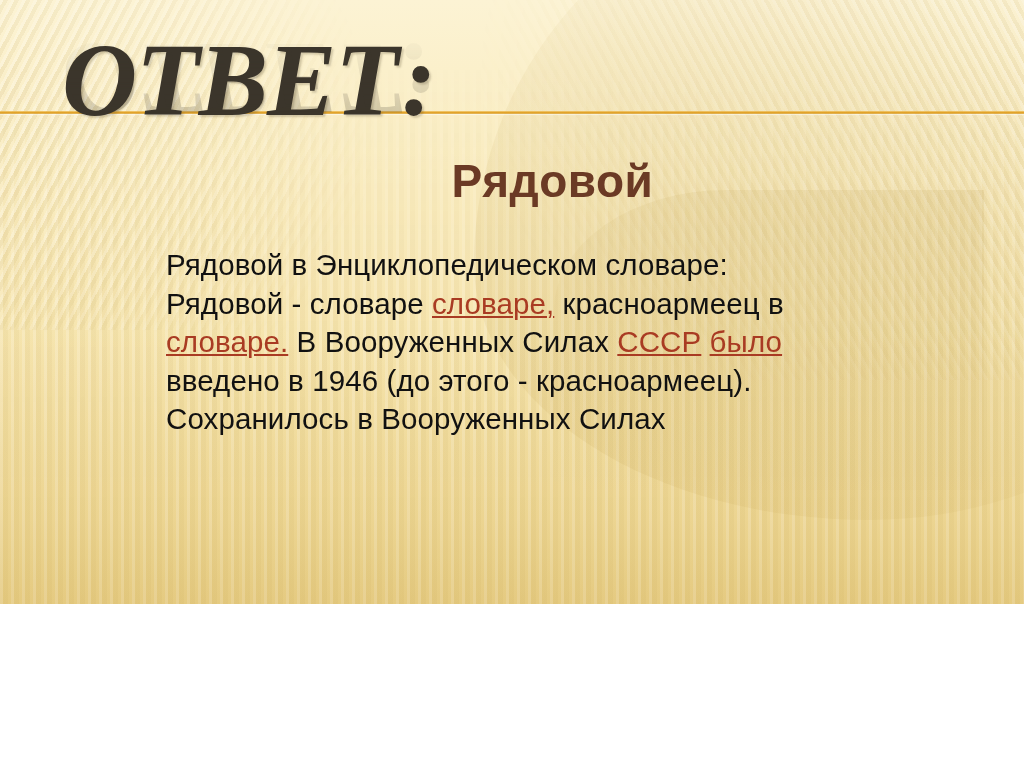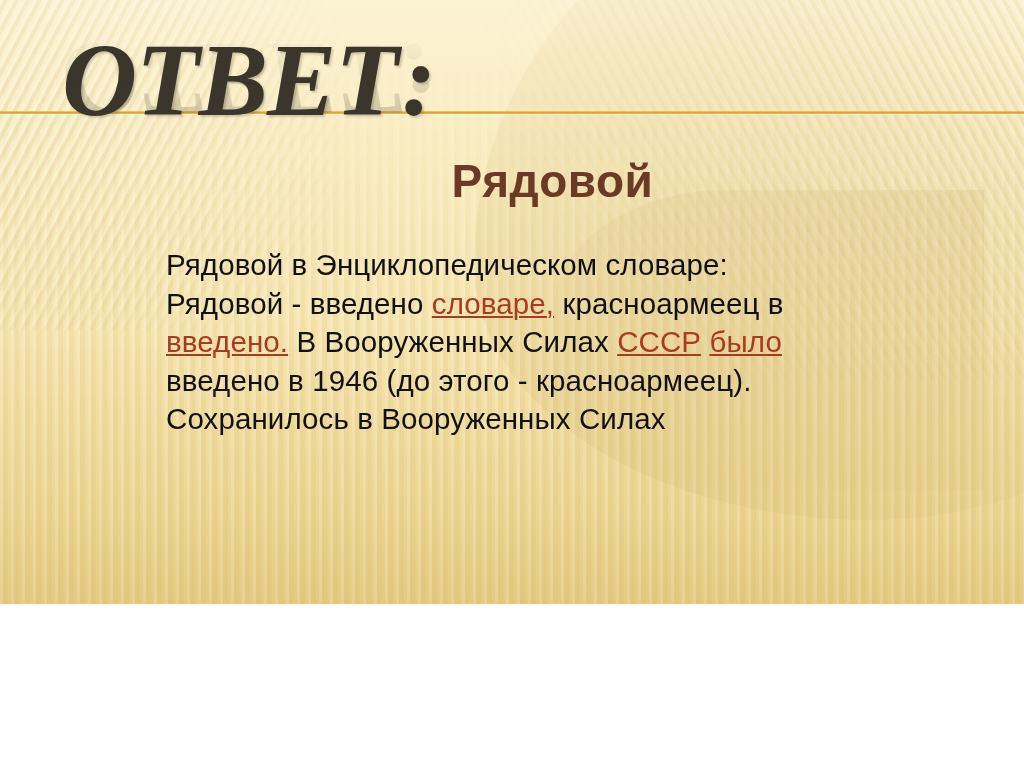--- a/index.html
+++ b/index.html
@@ -241,22 +241,22 @@
 
   <div class="title-wrap">
     <div class="title">ОТВЕТ:</div>
     <div class="title-reflection" aria-hidden="true">ОТВЕТ:</div>
   </div>
 
   <div class="subtitle">Рядовой</div>
 
   <div class="body-text">
       <span class="ln"><span>Рядовой в Энциклопедическом словаре:</span></span>
-      <span class="ln"><span>Рядовой - введено </span><span class="lnk">словаре,</span><span> красноармеец в</span></span>
-      <span class="ln"><span class="lnk">введено.</span><span> В Вооруженных Силах </span><span class="lnk">СССР</span><span> </span><span class="lnk">было</span></span>
+      <span class="ln"><span>Рядовой - словаре </span><span class="lnk">словаре,</span><span> красноармеец в</span></span>
+      <span class="ln"><span class="lnk">словаре.</span><span> В Вооруженных Силах </span><span class="lnk">СССР</span><span> </span><span class="lnk">было</span></span>
       <span class="ln"><span>введено в 1946 (до этого - красноармеец).</span></span>
       <span class="ln"><span>Сохранилось в Вооруженных Силах</span></span>
     </div>
 
   <div class="home-btn" title="Home">
     <span>
       <svg width="26" height="26" viewBox="0 0 26 26">
         <polygon points="13,4 24,13.5 21.5,13.5 21.5,22.5 4.5,22.5 4.5,13.5 2,13.5" fill="#9C947C" stroke="#7E765F" stroke-width="0.8" stroke-linejoin="round"></polygon>
         <rect x="6" y="13.5" width="14" height="9" fill="#BDB49A" stroke="#8C8469" stroke-width="0.7"></rect>
         <rect x="11.6" y="16.5" width="2.8" height="6" fill="#8A8268" stroke="#756E56" stroke-width="0.5"></rect>

